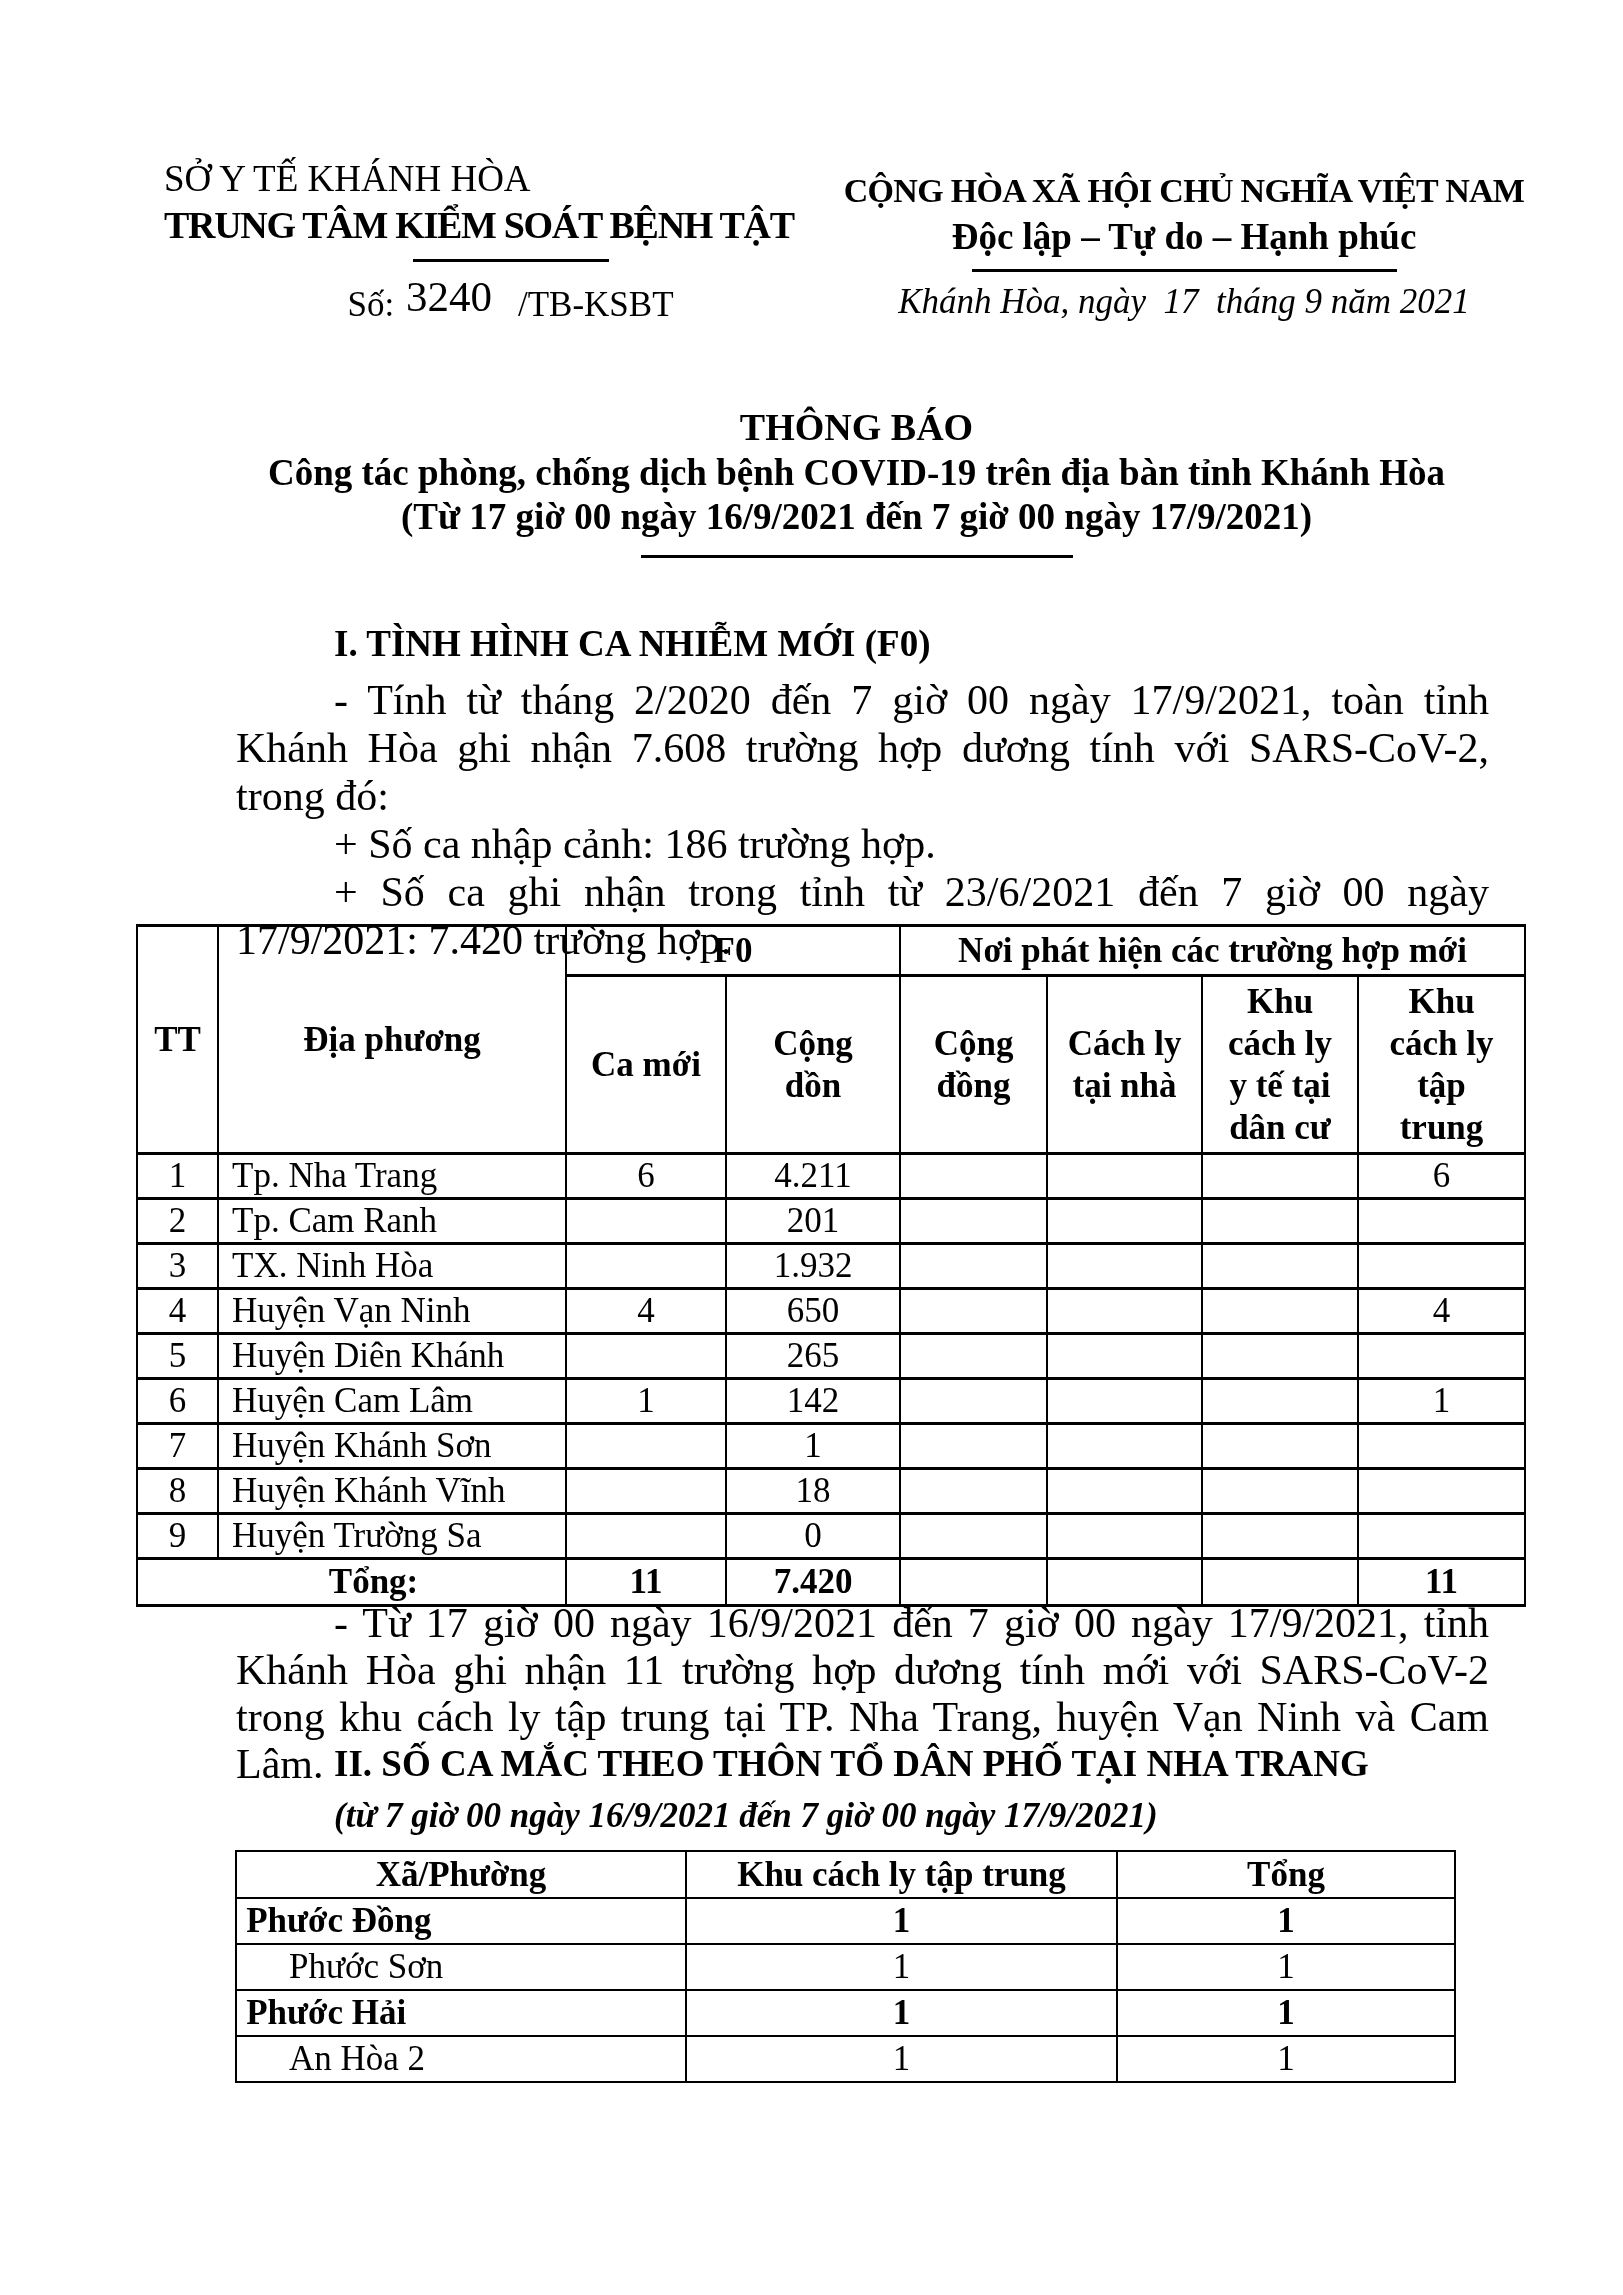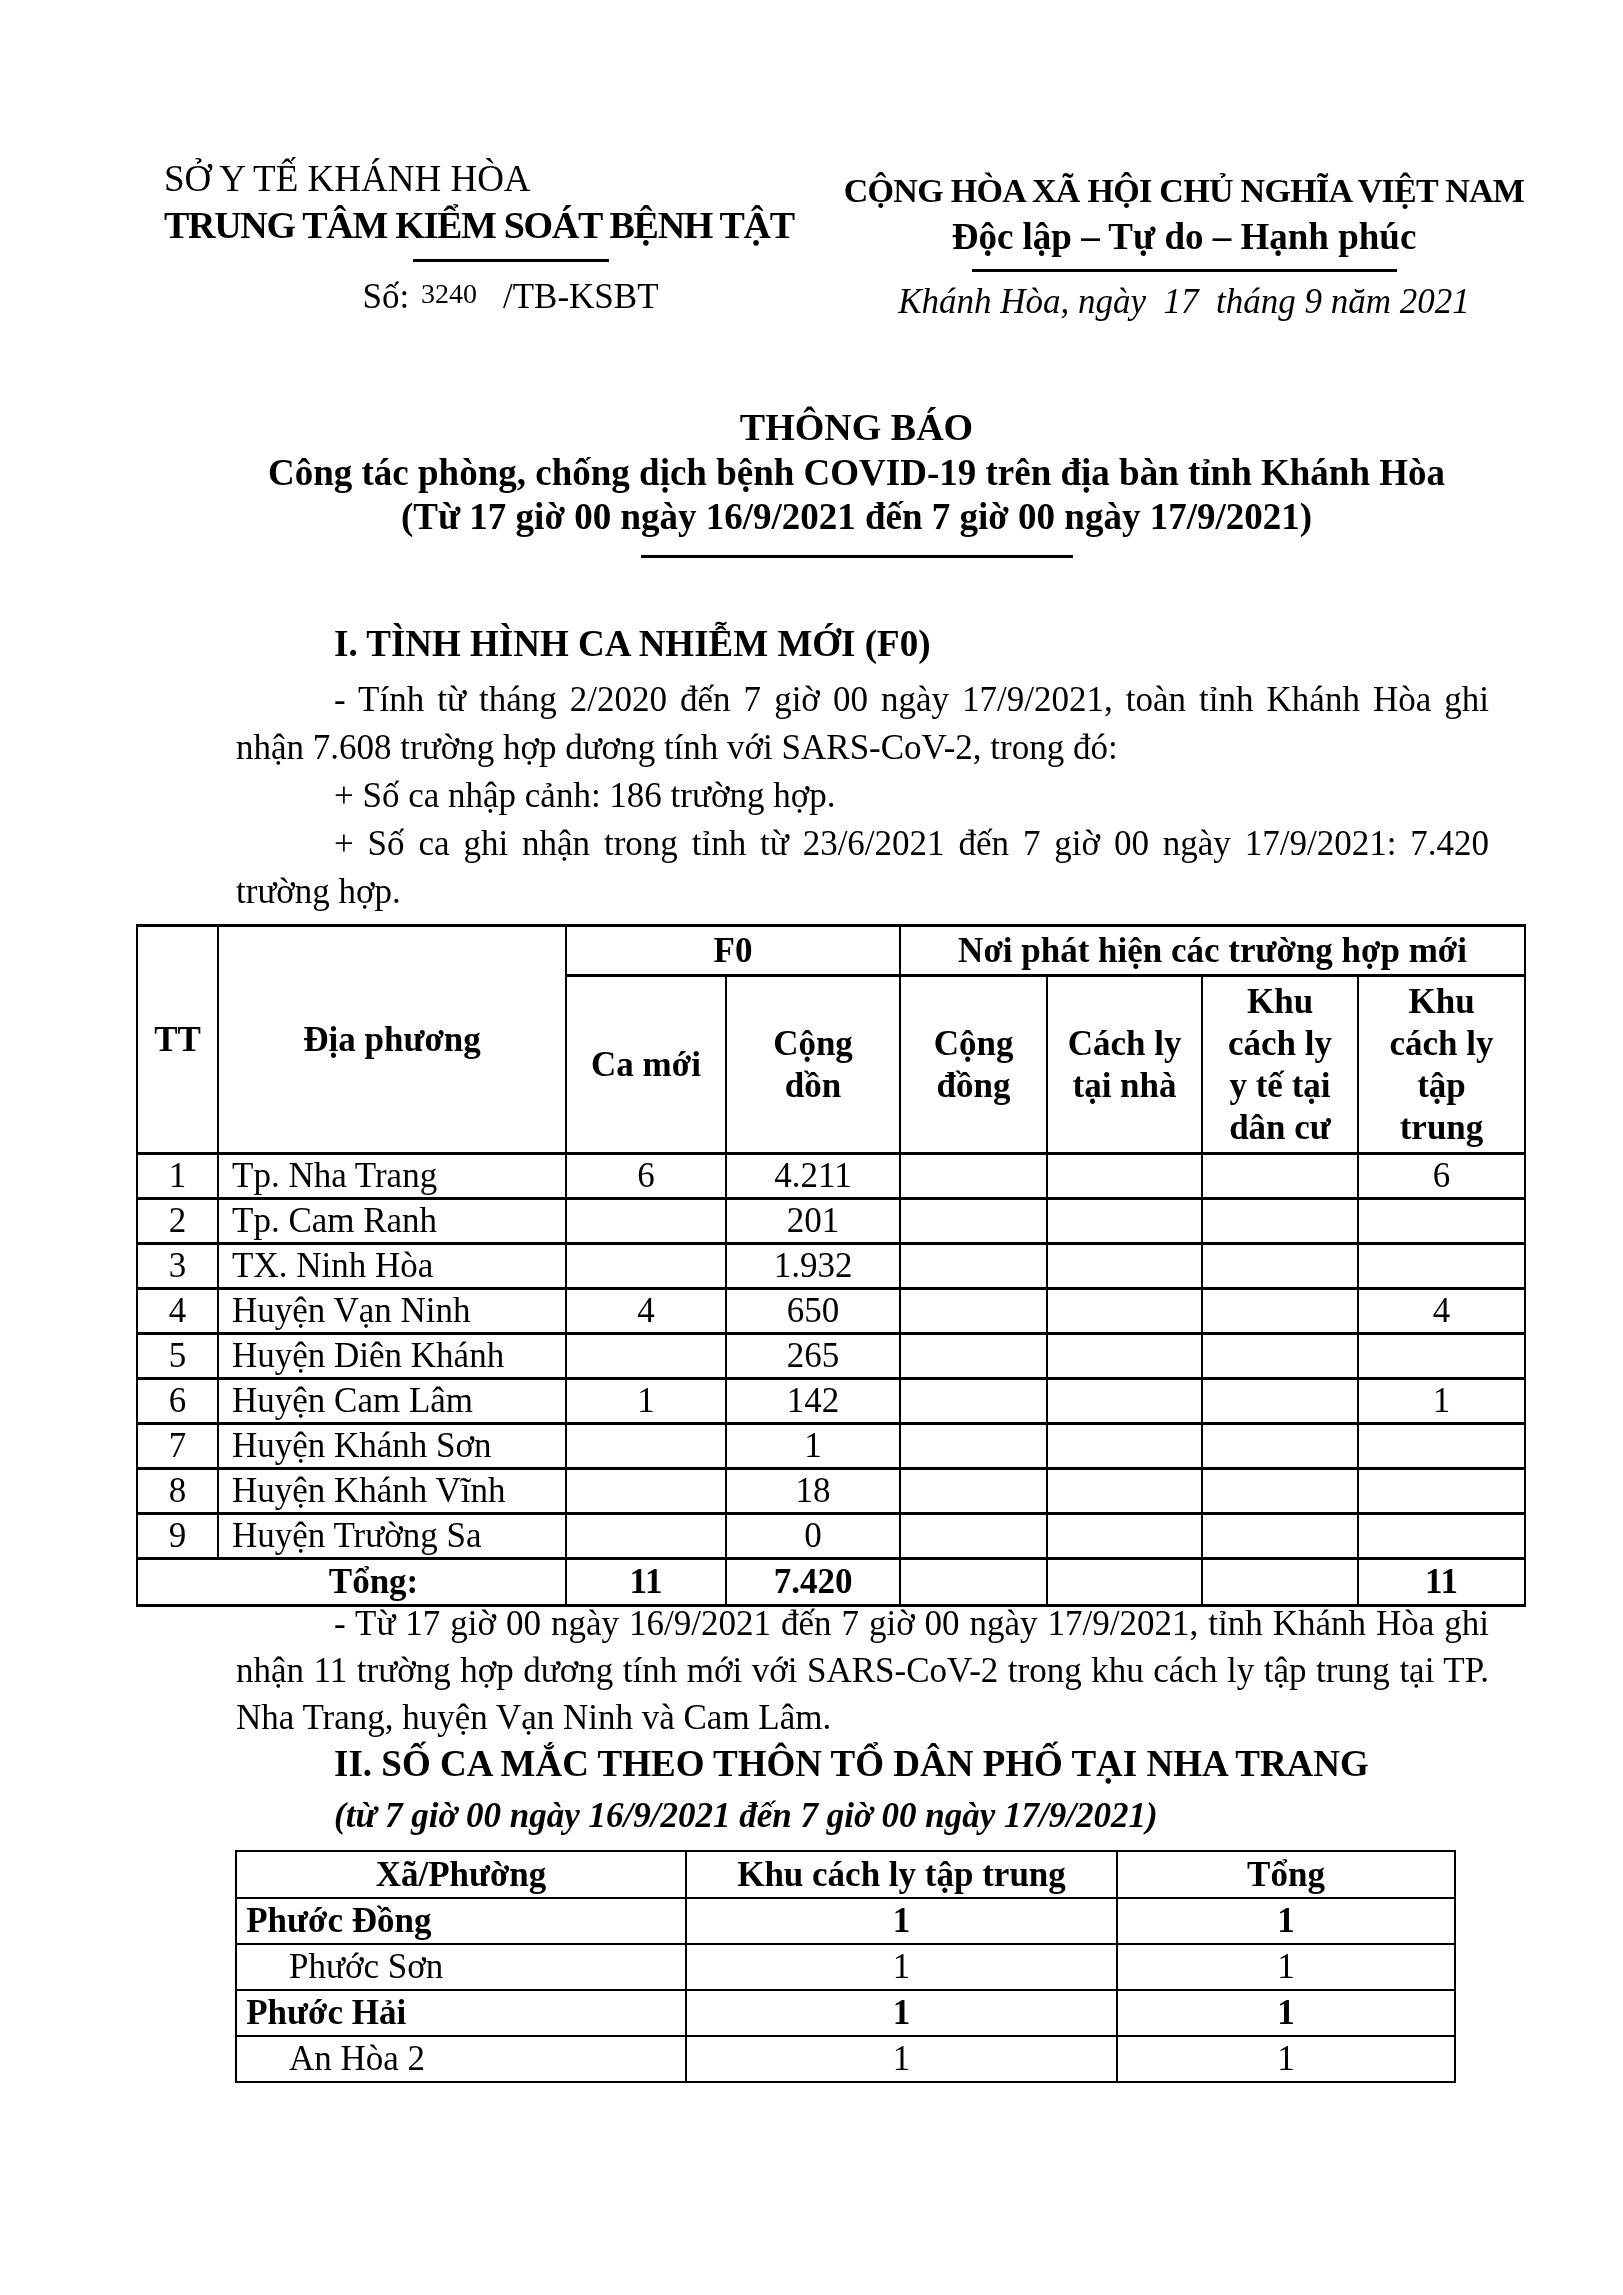--- a/index.html
+++ b/index.html
@@ -14,33 +14,33 @@
   
   .hdr-left{position:absolute;top:156px;left:164px;width:693px;text-align:left;line-height:46px;}
   .org-parent{font-size:37px;}
   .org-name{font-size:38px;font-weight:bold;letter-spacing:-1.3px;white-space:nowrap;}
   .rule-left{width:196px;height:3.3px;background:#000;margin:10.5px auto 0;}
   .hdr-right{position:absolute;top:168px;left:824px;width:720px;text-align:center;line-height:46px;}
   .vn1{font-size:34px;font-weight:bold;letter-spacing:-0.7px;white-space:nowrap;}
   .vn2{font-size:37px;font-weight:bold;white-space:nowrap;}
   .rule-right{width:425px;height:3.3px;background:#000;margin:9.2px auto 0;}
   .so-line{position:absolute;top:277px;left:164px;width:693px;text-align:center;font-size:35px;white-space:nowrap;}
-  .so-number{font-size:28px;position:relative;top:-4.6px;margin:0 26px 0 11.8px;}
+  .so-number{font-size:43px;position:relative;top:-4.6px;margin:0 26px 0 11.8px;}
   .date-line{position:absolute;top:282px;left:824px;width:720px;text-align:center;font-size:35px;font-style:italic;white-space:pre;}
   
   .title-block{position:absolute;top:404px;left:196px;width:1321px;text-align:center;font-weight:bold;}
   .title-main{font-size:38px;line-height:47px;}
   .title-sub{font-size:37px;line-height:44px;white-space:nowrap;}
   .title-rule{width:432px;height:3.3px;background:#000;margin:15.7px auto 0;}
   
   .sec-heading{position:absolute;left:236px;width:1256px;font-size:37px;font-weight:bold;line-height:48px;text-indent:98px;white-space:nowrap;}
   .h1{top:620px;}
   .h2{top:1740px;}
   .sec-sub{position:absolute;top:1792px;left:236px;width:1256px;font-size:35px;font-weight:bold;font-style:italic;line-height:48px;text-indent:98px;white-space:nowrap;}
-  .body-text{position:absolute;left:236px;width:1253px;font-size:35px;line-height:48px;text-align:justify;}
+  .body-text{position:absolute;left:236px;width:1253px;font-size:42px;line-height:48px;text-align:justify;}
   .bt1{top:676px;}
   .bt2{top:1600px;line-height:47px;}
   .body-text p{margin:0;text-indent:98px;}
   
   table{border-collapse:collapse;table-layout:fixed;}
   .t1{position:absolute;top:924px;left:136px;width:1389px;font-size:35px;}
   .t1 th,.t1 td{border:solid #000;border-width:3.3px 2px;overflow:hidden;}
   .t1 th{font-weight:bold;text-align:center;vertical-align:middle;line-height:42px;padding:2.6px 2.6px;white-space:pre-line;}
   .t1 tr.ha{height:44px;}
   .t1 tr.hb{height:178px;}

